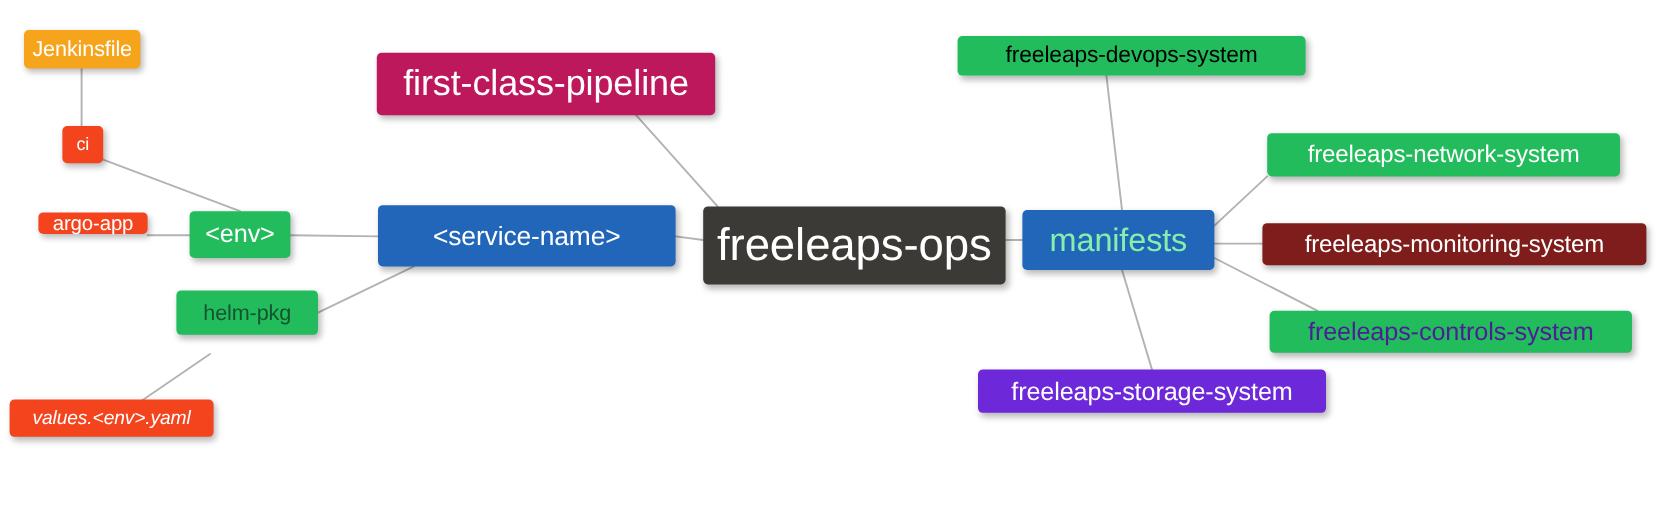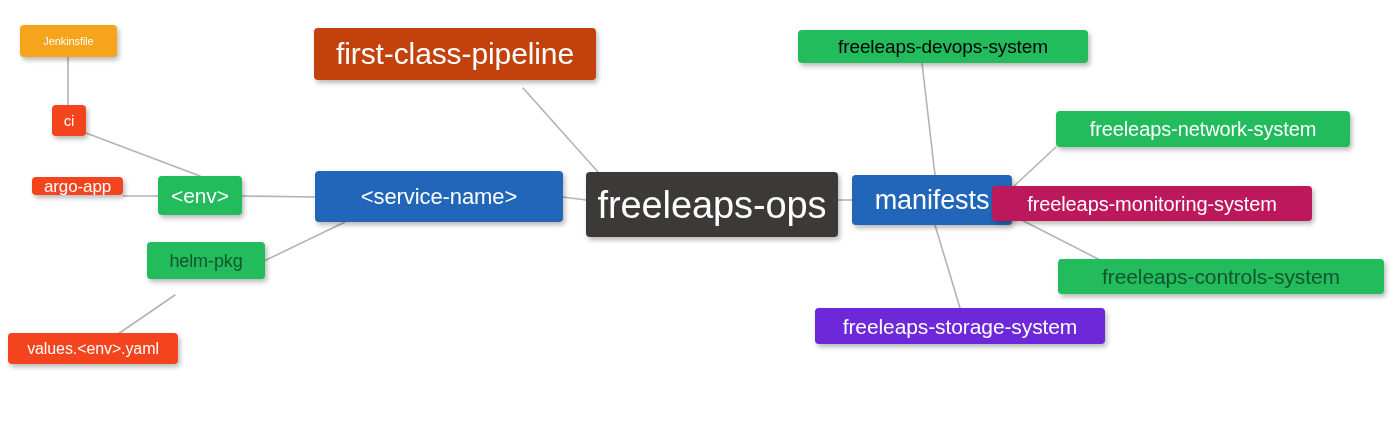--- a/index.html
+++ b/index.html
@@ -62,59 +62,59 @@
       <line x1="158" y1="196" x2="123" y2="196" stroke="#b3b3b3" stroke-width="1.6" stroke-linecap="round"></line>
       <line x1="68" y1="105" x2="68" y2="57" stroke="#b3b3b3" stroke-width="1.6" stroke-linecap="round"></line>
       <line x1="175" y1="295" x2="118" y2="334" stroke="#b3b3b3" stroke-width="1.6" stroke-linecap="round"></line>
       <line x1="935" y1="175" x2="922" y2="63" stroke="#b3b3b3" stroke-width="1.6" stroke-linecap="round"></line>
       <line x1="1012" y1="188" x2="1056" y2="147" stroke="#b3b3b3" stroke-width="1.6" stroke-linecap="round"></line>
       <line x1="1012" y1="203" x2="1052" y2="203" stroke="#b3b3b3" stroke-width="1.6" stroke-linecap="round"></line>
       <line x1="1012" y1="215" x2="1098" y2="259" stroke="#b3b3b3" stroke-width="1.6" stroke-linecap="round"></line>
       <line x1="935" y1="225" x2="960" y2="308" stroke="#b3b3b3" stroke-width="1.6" stroke-linecap="round"></line>
     </svg>
   <div id="node-layer">
-      <div class="node" style="left: 20px; top: 25px; width: 97px; height: 32px; background: rgb(247, 164, 29); font-size: 11px; color: rgb(255, 255, 255);">
+      <div class="node" style="left: 20px; top: 25px; width: 97px; height: 32px; background: rgb(247, 164, 29); font-size: 18px; color: rgb(255, 255, 255);">
         <span class="node-label">Jenkinsfile</span>
       </div>
       <div class="node" style="left: 52px; top: 105px; width: 34px; height: 31px; background: rgb(244, 68, 30); font-size: 15px; color: rgb(255, 255, 255);">
         <span class="node-label">ci</span>
       </div>
       <div class="node" style="left: 32px; top: 177px; width: 91px; height: 18px; background: rgb(244, 68, 30); font-size: 17px; color: rgb(255, 255, 255);">
         <span class="node-label">argo-app</span>
       </div>
       <div class="node" style="left: 158px; top: 176px; width: 84px; height: 39px; background: rgb(34, 188, 93); font-size: 21px; color: rgb(255, 255, 255);">
         <span class="node-label">&lt;env&gt;</span>
       </div>
       <div class="node" style="left: 147px; top: 242px; width: 118px; height: 37px; background: rgb(34, 188, 93); font-size: 18px; color: #14532d;">
         <span class="node-label">helm-pkg</span>
       </div>
-      <div class="node" style="left: 8px; top: 333px; width: 170px; height: 31px; background: rgb(244, 68, 30); font-size: 16px; color: rgb(255, 255, 255);">
+      <div class="node" style="left: 8px; top: 333px; width: 170px; height: 31px; background: rgb(244, 68, 30); font-size: 16px; color: rgb(255, 255, 255); font-style: italic;">
         <span class="node-label">values.&lt;env&gt;.yaml</span>
       </div>
-      <div class="node" style="left: 314px; top: 28px; width: 282px; height: 52px; background: #c2410c; font-size: 30px; color: rgb(255, 255, 255);">
+      <div class="node" style="left: 314px; top: 44px; width: 282px; height: 52px; background: #be185d; font-size: 30px; color: rgb(255, 255, 255);">
         <span class="node-label">first-class-pipeline</span>
       </div>
       <div class="node" style="left: 315px; top: 171px; width: 248px; height: 51px; background: rgb(33, 102, 184); font-size: 22px; color: rgb(255, 255, 255);">
         <span class="node-label">&lt;service-name&gt;</span>
       </div>
       <div class="node" style="left: 586px; top: 172px; width: 252px; height: 65px; background: rgb(60, 58, 54); font-size: 38px; color: rgb(255, 255, 255);">
         <span class="node-label">freeleaps-ops</span>
       </div>
-      <div class="node" style="left: 852px; top: 175px; width: 160px; height: 50px; background: rgb(33, 102, 184); font-size: 27px; color: #ffffff;">
+      <div class="node" style="left: 852px; top: 175px; width: 160px; height: 50px; background: rgb(33, 102, 184); font-size: 27px; color: #86efac;">
         <span class="node-label">manifests</span>
       </div>
       <div class="node" style="left: 798px; top: 30px; width: 290px; height: 33px; background: rgb(34, 188, 93); font-size: 19px; color: #000000;">
         <span class="node-label">freeleaps-devops-system</span>
       </div>
       <div class="node" style="left: 1056px; top: 111px; width: 294px; height: 36px; background: rgb(34, 188, 93); font-size: 20px; color: rgb(255, 255, 255); align-items: center;">
         <span class="node-label">freeleaps-network-system</span>
       </div>
-      <div class="node" style="left: 992px; top: 186px; width: 320px; height: 35px; background: #be185d; font-size: 20px; color: rgb(255, 255, 255);">
+      <div class="node" style="left: 1052px; top: 186px; width: 320px; height: 35px; background: #7f1d1d; font-size: 20px; color: rgb(255, 255, 255);">
         <span class="node-label">freeleaps-monitoring-system</span>
       </div>
-      <div class="node" style="left: 1058px; top: 259px; width: 326px; height: 35px; background: rgb(34, 188, 93); font-size: 21px; color: #14532d;">
+      <div class="node" style="left: 1058px; top: 259px; width: 302px; height: 35px; background: rgb(34, 188, 93); font-size: 21px; color: #4c1d95;">
         <span class="node-label">freeleaps-controls-system</span>
       </div>
       <div class="node" style="left: 815px; top: 308px; width: 290px; height: 36px; background: #6d28d9; font-size: 21px; color: rgb(255, 255, 255);">
         <span class="node-label">freeleaps-storage-system</span>
       </div>
     </div>
 </div>
 
 </body></html>

